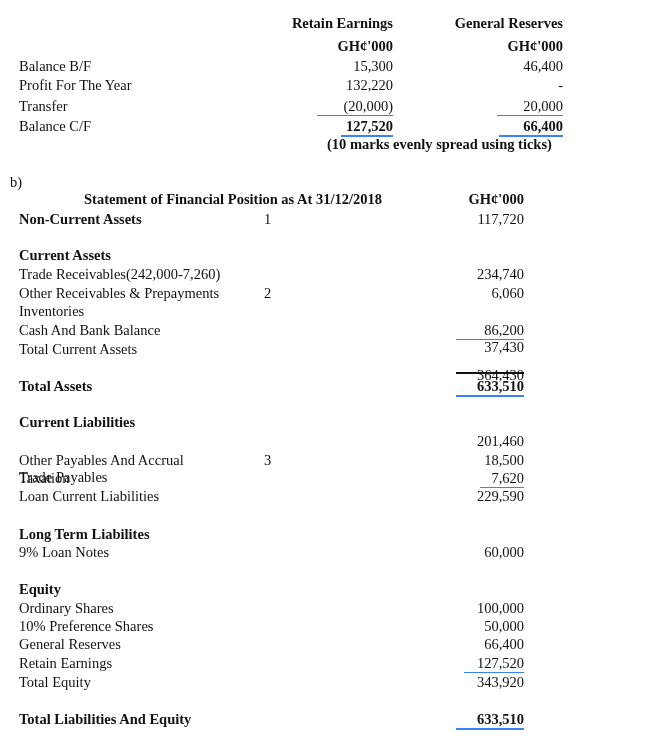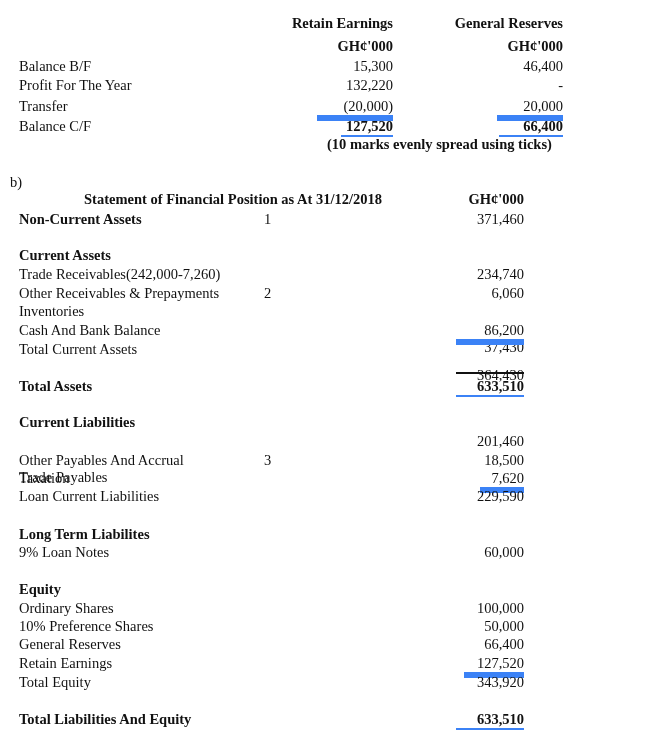--- a/index.html
+++ b/index.html
@@ -5,21 +5,21 @@
     html, body { margin: 0; padding: 0; background: #ffffff; }
     body {
       width: 645px; height: 736px; position: relative; overflow: hidden;
       font-family: "Liberation Serif", "DejaVu Serif", serif;
       color: #111; font-size: 14.5px;
     }
     .abs { position: absolute; white-space: nowrap; line-height: 18px; }
     .b { font-weight: bold; }
     .r { text-align: right; }
     .label { left: 19px; }
-    .ul { border-bottom: 6px solid #3b82f6; }
+    .ul { border-bottom: 1px solid #3b82f6; }
     .col-re { right: 252px; }
     .col-gr { right: 82px; }
     .col-amt { right: 121px; }
     .note { left: 264px; }
   </style>
 </head>
 <body>
 
 <div>
   <div class="abs b r col-re" style="top:14px;">Retain Earnings</div>
@@ -46,21 +46,21 @@
   <div class="abs b" style="top:135px; left:327px;">(10 marks evenly spread using ticks)</div>
 </div>
 
 <div>
   <div class="abs" style="top:173px; left:10px;">b)</div>
   <div class="abs b" style="top:190px; left:84px;">Statement of Financial Position as At 31/12/2018</div>
   <div class="abs b r col-amt" style="top:190px;">GH¢'000</div>
 
   <div class="abs b label" style="top:210px;">Non-Current Assets</div>
   <div class="abs note" style="top:210px;">1</div>
-  <div class="abs r col-amt" style="top:210px;">371,460</div>
+  <div class="abs r col-amt" style="top:210px;">117,720</div>
 
   <div class="abs b label" style="top:246px;">Current Assets</div>
   <div class="abs label" style="top:265px;">Trade Receivables(242,000-7,260)</div>
   <div class="abs r col-amt" style="top:265px;">234,740</div>
   <div class="abs label" style="top:284px;">Other Receivables &amp; Prepayments</div>
   <div class="abs note" style="top:284px;">2</div>
   <div class="abs r col-amt" style="top:284px;">6,060</div>
   <div class="abs label" style="top:302px;">Inventories</div>
   <div class="abs r col-amt" style="top:302px;margin-top:36px;">37,430</div>
   <div class="abs label" style="top:321px;">Cash And Bank Balance</div>

